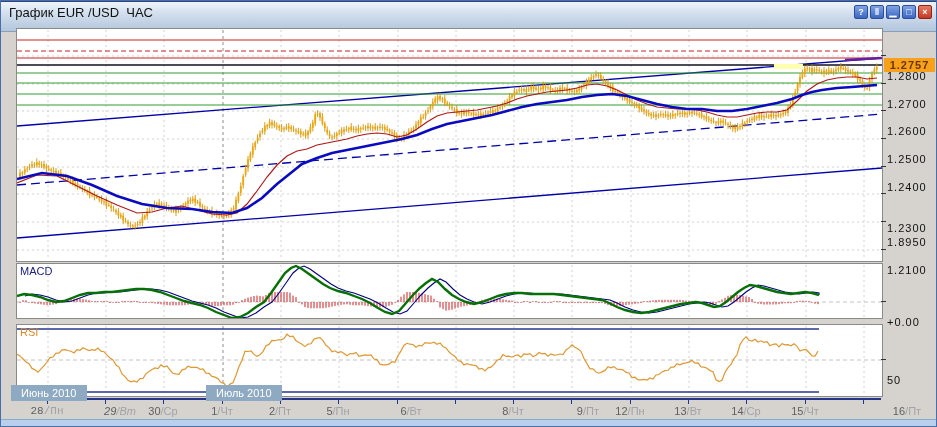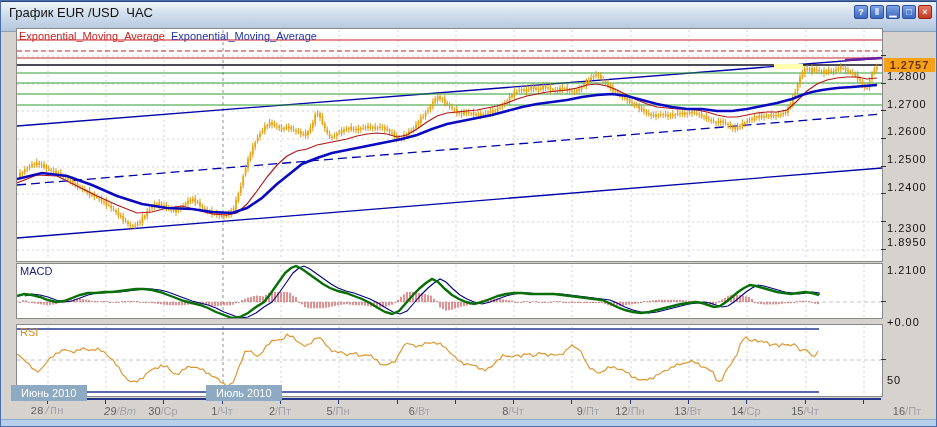--- a/index.html
+++ b/index.html
@@ -805,23 +805,20 @@
           <line x1="857.3999999999946" y1="37.61692706289416" x2="857.3999999999946" y2="46.1994825431365" stroke="#d18f00" stroke-width="0.9"></line>
           <rect x="856.4999999999947" y="40.17213818105151" width="1.8" height="3.46268909266189" fill="#eda70b"></rect>
           <line x1="859.7999999999946" y1="34.44163766634918" x2="859.7999999999946" y2="44.22832561593245" stroke="#d18f00" stroke-width="0.9"></line>
           <rect x="858.8999999999946" y="37.95859979254054" width="1.8" height="2.7431504667945603" fill="#eda70b"></rect>
         </g>
         <path d="M0.0 154.0L20.0 146.0L40.0 147.0L60.0 157.0L80.0 167.0L100.0 176.0L120.0 184.0L135.0 183.0L150.0 179.0L165.0 177.0L180.0 181.0L195.0 185.0L210.0 186.0L220.0 184.0L230.0 175.0L240.0 162.0L250.0 148.0L260.0 136.0L270.0 127.0L280.0 122.0L290.0 120.0L300.0 116.0L310.0 114.0L320.0 112.0L330.0 110.0L340.0 107.0L350.0 105.0L360.0 104.0L370.0 105.0L380.0 108.0L390.0 106.0L400.0 100.0L410.0 93.0L420.0 87.0L430.0 84.0L440.0 83.0L450.0 82.0L460.0 81.0L470.0 79.0L480.0 77.0L490.0 74.0L500.0 70.0L510.0 67.0L520.0 65.0L530.0 63.0L540.0 62.0L550.0 61.0L560.0 59.0L570.0 56.0L580.0 55.0L590.0 57.0L600.0 61.0L610.0 66.0L620.0 71.0L630.0 75.0L640.0 78.0L650.0 79.0L660.0 80.0L670.0 80.0L680.0 81.0L690.0 83.0L700.0 86.0L710.0 88.0L720.0 88.0L730.0 86.0L740.0 84.0L750.0 83.0L760.0 83.0L770.0 81.0L780.0 72.0L790.0 62.0L800.0 55.0L810.0 51.0L820.0 49.0L830.0 48.0L840.0 48.0L850.0 50.0L860.0 49.0" fill="none" stroke="#b01818" stroke-width="1.2"></path>
         <path d="M0.0 150.0L25.0 144.0L50.0 147.0L75.0 156.0L100.0 167.0L125.0 175.0L150.0 179.0L175.0 180.0L195.0 183.0L215.0 184.0L230.0 179.0L245.0 169.0L260.0 155.0L275.0 143.0L285.0 135.0L300.0 129.0L315.0 124.0L330.0 121.0L345.0 118.0L365.0 114.0L385.0 110.0L400.0 106.0L415.0 100.0L430.0 95.0L445.0 92.0L460.0 89.0L475.0 86.0L490.0 82.0L505.0 78.0L520.0 75.0L535.0 73.0L550.0 71.0L565.0 68.0L580.0 66.0L595.0 65.0L610.0 67.0L625.0 71.0L640.0 75.0L655.0 78.0L670.0 80.0L685.0 80.0L700.0 82.0L715.0 82.0L730.0 80.0L745.0 77.0L760.0 74.0L775.0 70.0L785.0 66.0L795.0 63.0L805.0 61.0L820.0 59.0L835.0 58.0L847.0 57.0L860.0 56.0" fill="none" stroke="#0a0ac0" stroke-width="2.6"></path>
         <line x1="828" y1="31" x2="865" y2="29" stroke="#6a1f9e" stroke-width="2.5"></line>
       </svg>
   </div>
-  <div id="ema-labels" class="overlay-label">
-    <span class="e1">Exponential_Moving_Average</span><span class="e2">Exponential_Moving_Average</span>
-  </div>
 
   <div id="macd-panel" class="panel">
     <svg id="macd-svg" width="865" height="54">
         <line x1="31" y1="1" x2="31" y2="53" stroke="#d2d2d2" stroke-width="1" stroke-dasharray="2,3"></line>
         <line x1="89" y1="1" x2="89" y2="53" stroke="#d2d2d2" stroke-width="1" stroke-dasharray="2,3"></line>
         <line x1="147" y1="1" x2="147" y2="53" stroke="#d2d2d2" stroke-width="1" stroke-dasharray="2,3"></line>
         <line x1="206" y1="1" x2="206" y2="53" stroke="#8f8f8f" stroke-width="1" stroke-dasharray="3,3"></line>
         <line x1="264" y1="1" x2="264" y2="53" stroke="#d2d2d2" stroke-width="1" stroke-dasharray="2,3"></line>
         <line x1="322" y1="1" x2="322" y2="53" stroke="#d2d2d2" stroke-width="1" stroke-dasharray="2,3"></line>
         <line x1="381" y1="1" x2="381" y2="53" stroke="#d2d2d2" stroke-width="1" stroke-dasharray="2,3"></line>
@@ -1165,21 +1162,21 @@
       <div class="date-label" style="left: 119px; font-style: italic;"><span class="day">29</span><span class="wd">/Вт</span></div>
       <div class="xaxis-tick" style="left: 104px;"></div>
       <div class="date-label" style="left: 162px;"><span class="day">30</span><span class="wd">/Ср</span></div>
       <div class="xaxis-tick" style="left: 162px;"></div>
       <div class="date-label" style="left: 221px;"><span class="day">1</span><span class="wd">/Чт</span></div>
       <div class="xaxis-tick" style="left: 221px;"></div>
       <div class="date-label" style="left: 279px;"><span class="day">2</span><span class="wd">/Пт</span></div>
       <div class="xaxis-tick" style="left: 279px;"></div>
       <div class="date-label" style="left: 337px;"><span class="day">5</span><span class="wd">/Пн</span></div>
       <div class="xaxis-tick" style="left: 337px;"></div>
-      <div class="date-label" style="left: 401px; text-align: right;"><span class="day">6</span><span class="wd">/Вт</span></div>
+      <div class="date-label" style="left: 410px;"><span class="day">6</span><span class="wd">/Вт</span></div>
       <div class="xaxis-tick" style="left: 396px;"></div>
       <div class="date-label" style="left: 472px; margin-top: 40px;"><span class="day">7</span><span class="wd">/Ср</span></div>
       <div class="xaxis-tick" style="left: 454px;"></div>
       <div class="date-label" style="left: 512px;"><span class="day">8</span><span class="wd">/Чт</span></div>
       <div class="xaxis-tick" style="left: 512px;"></div>
       <div class="date-label" style="left: 570px; text-align: right;"><span class="day">9</span><span class="wd">/Пт</span></div>
       <div class="xaxis-tick" style="left: 570px;"></div>
       <div class="date-label" style="left: 629px;"><span class="day">12</span><span class="wd">/Пн</span></div>
       <div class="xaxis-tick" style="left: 629px;"></div>
       <div class="date-label" style="left: 687px;"><span class="day">13</span><span class="wd">/Вт</span></div>

